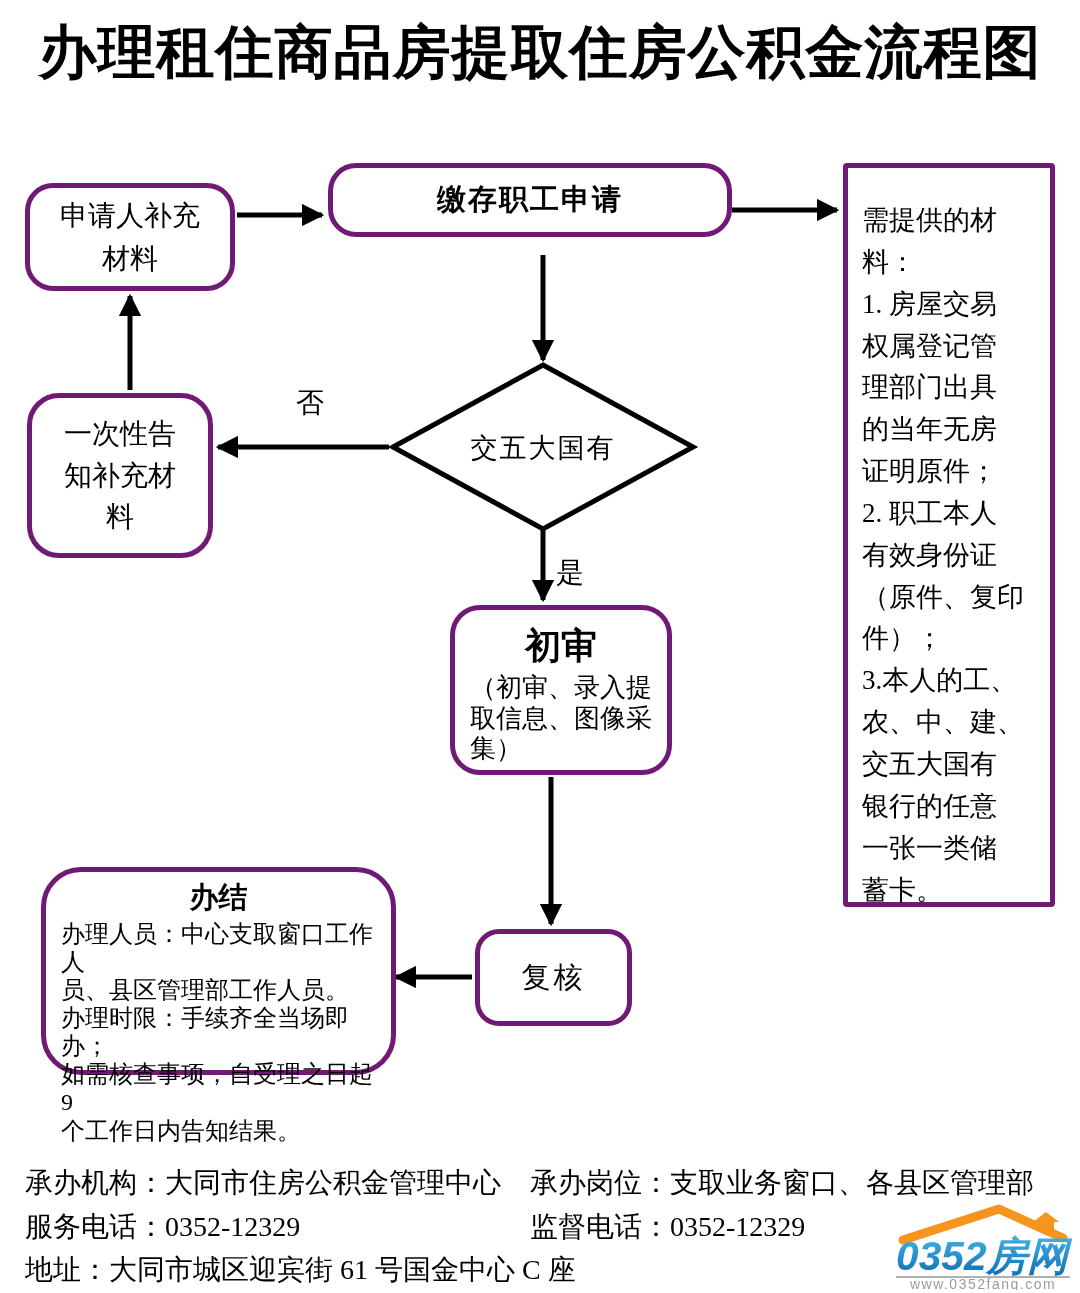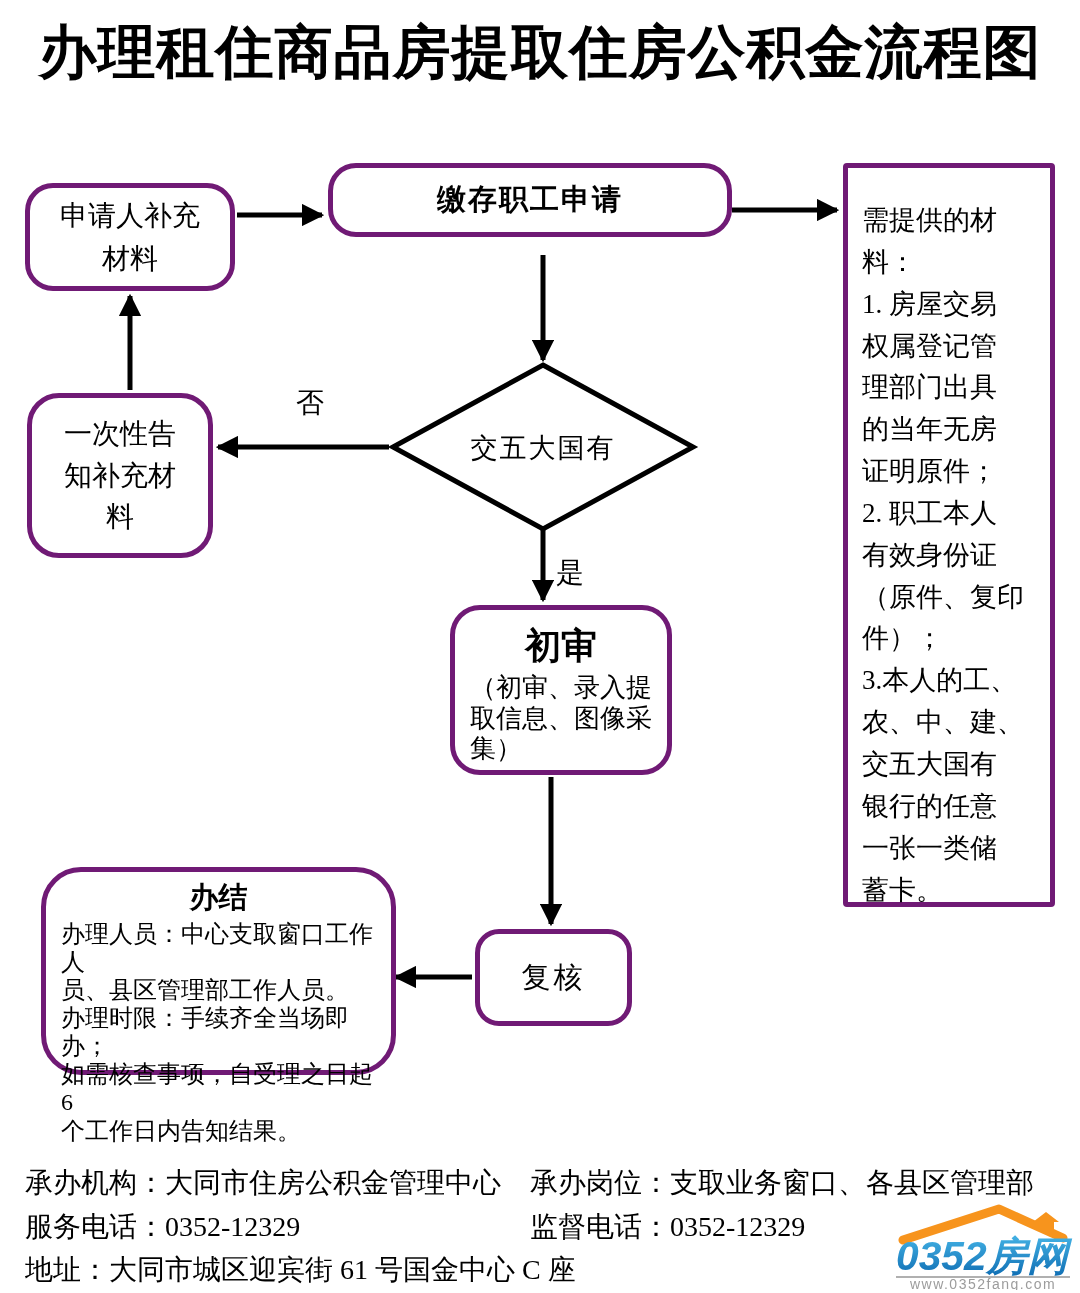--- a/index.html
+++ b/index.html
@@ -136,21 +136,21 @@
 
   <div class="node node-recheck">
     <div>复核</div>
   </div>
 
   <div class="node node-completion">
     <div class="nt">办结</div>
     <div class="nb ml">办理人员：中心支取窗口工作人
 员、县区管理部工作人员。
 办理时限：手续齐全当场即办；
-如需核查事项，自受理之日起 6
+如需核查事项，自受理之日起 9
 个工作日内告知结果。</div>
   </div>
 
   <div class="footer-line f-agency">承办机构：大同市住房公积金管理中心</div>
   <div class="footer-line f-post">承办岗位：支取业务窗口、各县区管理部</div>
   <div class="footer-line f-service">服务电话：0352-12329</div>
   <div class="footer-line f-supervise">监督电话：0352-12329</div>
   <div class="footer-line f-address">地址：大同市城区迎宾街 61 号国金中心 C 座</div>
 
   <svg class="logo" viewBox="0 0 180 92" xmlns="http://www.w3.org/2000/svg">

